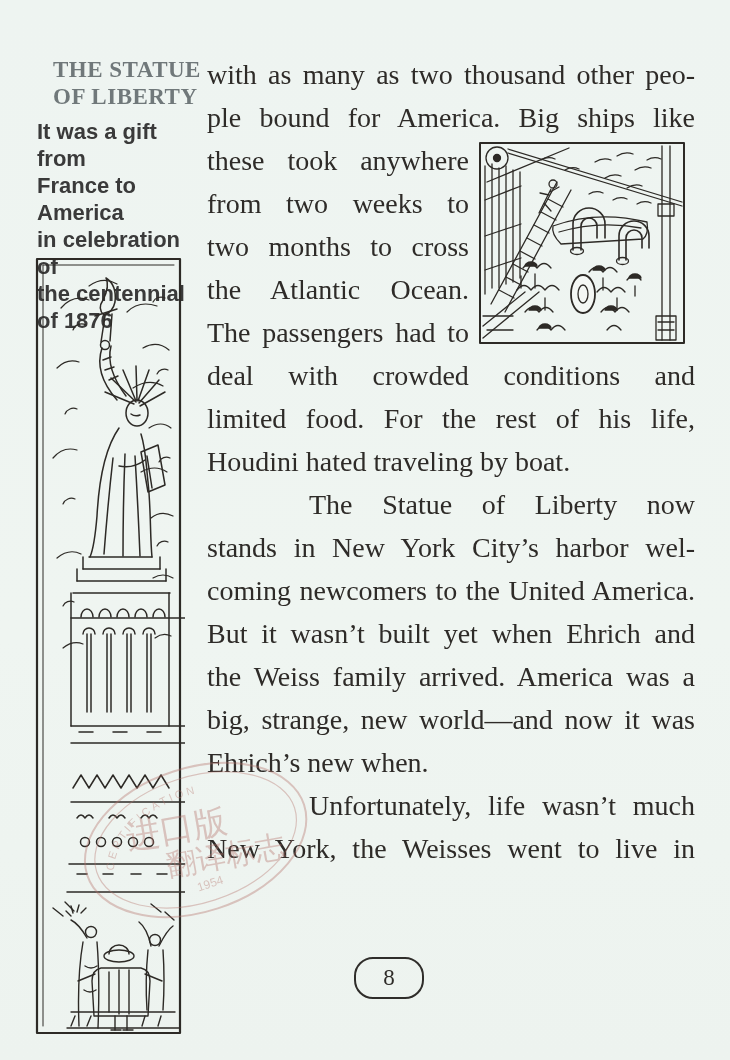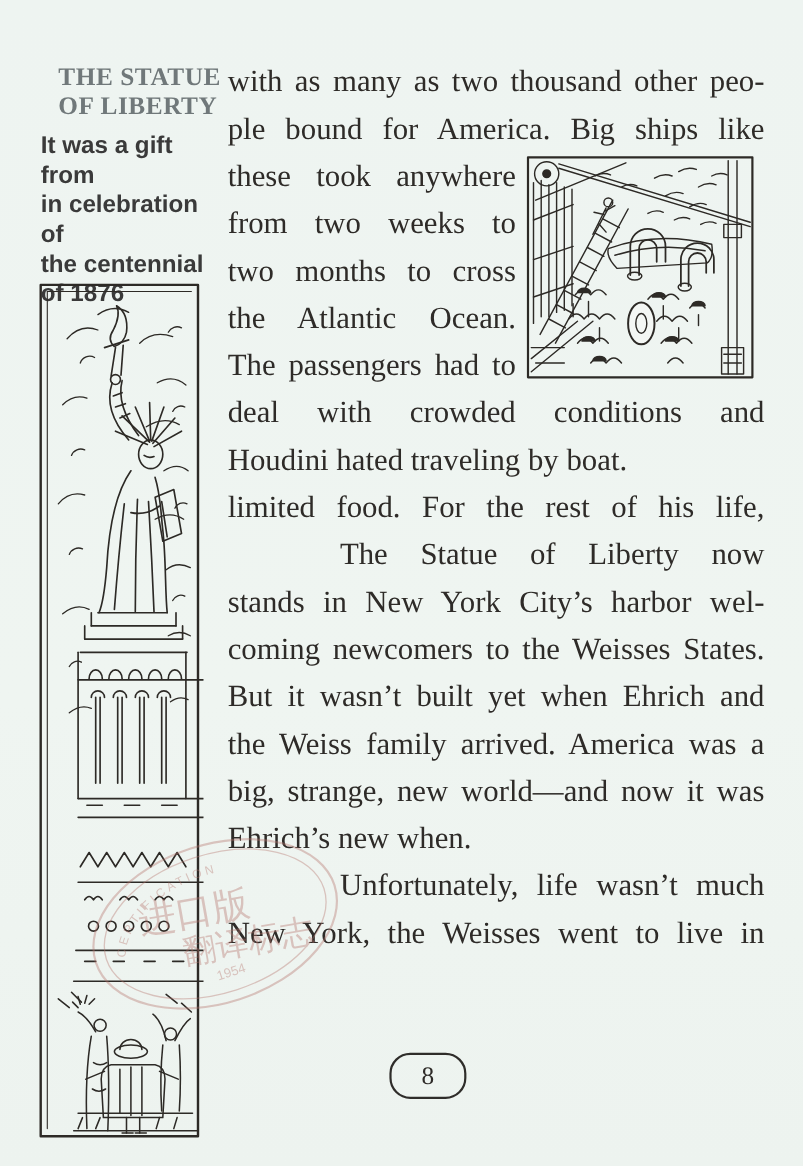--- a/index.html
+++ b/index.html
@@ -53,20 +53,21 @@
 
 <div class="page">
 
   <div class="sidebar-heading">
     <div>THE STATUE</div>
     <div>OF LIBERTY</div>
   </div>
 
   <div class="sidebar-caption">
     <div>It was a gift from</div>
+    <div>France to America</div>
     <div>in celebration of</div>
     <div>the centennial</div>
     <div>of 1876</div>
   </div>
 
   <svg class="statue-illo" viewBox="0 0 152 780">
     <g class="ink" stroke-width="2.2">
       <rect x="4" y="3" width="143" height="774"></rect>
     </g>
     <g class="ink" stroke-width="1">
@@ -218,25 +219,25 @@
 
   <div class="main-text">
     <div class="tline j">with as many as two thousand other peo-</div>
     <div class="tline j">ple bound for America. Big ships like</div>
     <div class="tline j narrow">these took anywhere</div>
     <div class="tline j narrow">from two weeks to</div>
     <div class="tline j narrow">two months to cross</div>
     <div class="tline j narrow">the Atlantic Ocean.</div>
     <div class="tline j narrow">The passengers had to</div>
     <div class="tline j">deal with crowded conditions and</div>
+    <div class="tline j">limited food. For the rest of his life,</div>
     <div class="tline">Houdini hated traveling by boat.</div>
-    <div class="tline j">limited food. For the rest of his life,</div>
     <div class="tline j indent">The Statue of Liberty now</div>
     <div class="tline j">stands in New York City’s harbor wel-</div>
-    <div class="tline j">coming newcomers to the Weisses States.</div>
+    <div class="tline j">coming newcomers to the United America.</div>
     <div class="tline j">But it wasn’t built yet when Ehrich and</div>
     <div class="tline j">the Weiss family arrived. America was a</div>
     <div class="tline j">big, strange, new world—and now it was</div>
     <div class="tline">Ehrich’s new when.</div>
     <div class="tline j indent">Unfortunately, life wasn’t much</div>
     <div class="tline j">New York, the Weisses went to live in</div>
   </div>
 
   <svg class="ship-illo" viewBox="0 0 210 206">
     <rect x="3" y="3" width="204" height="200" class="ink" stroke-width="2"></rect>

